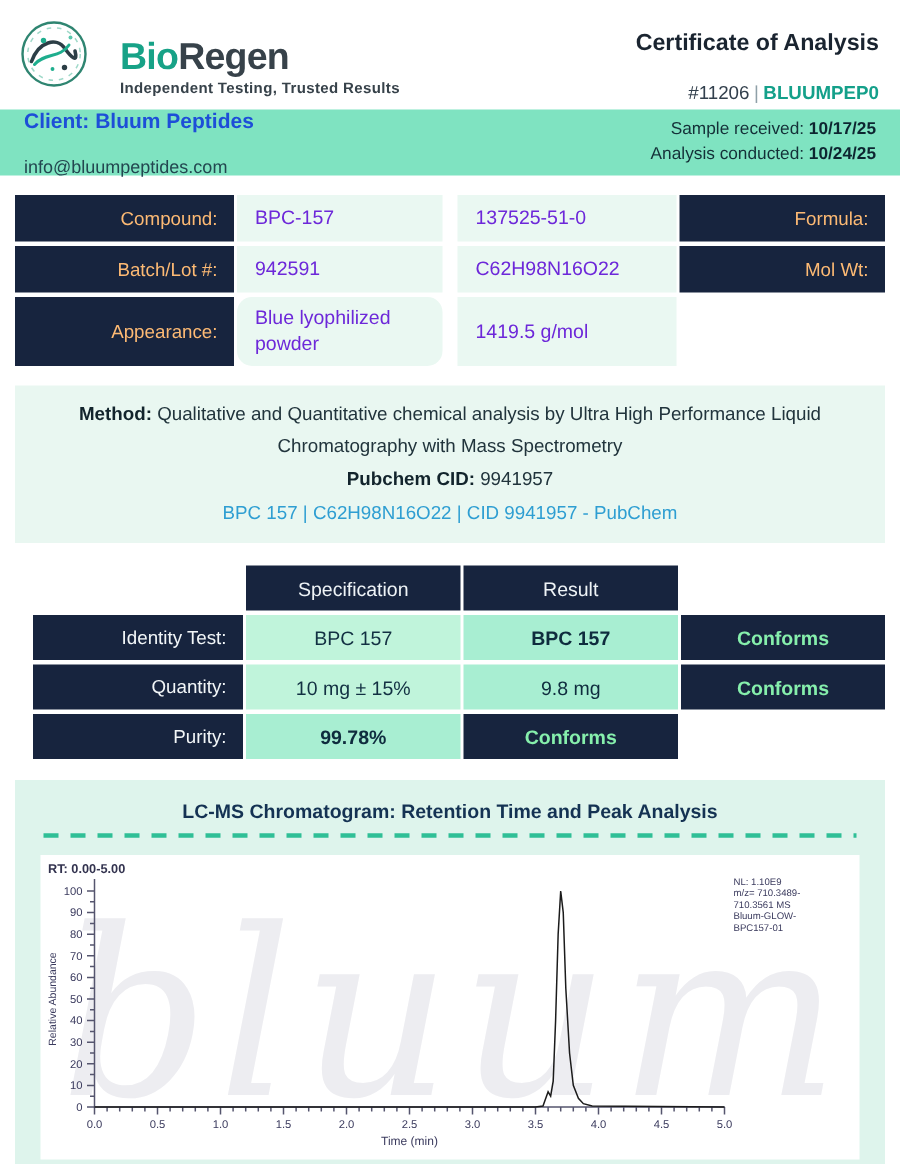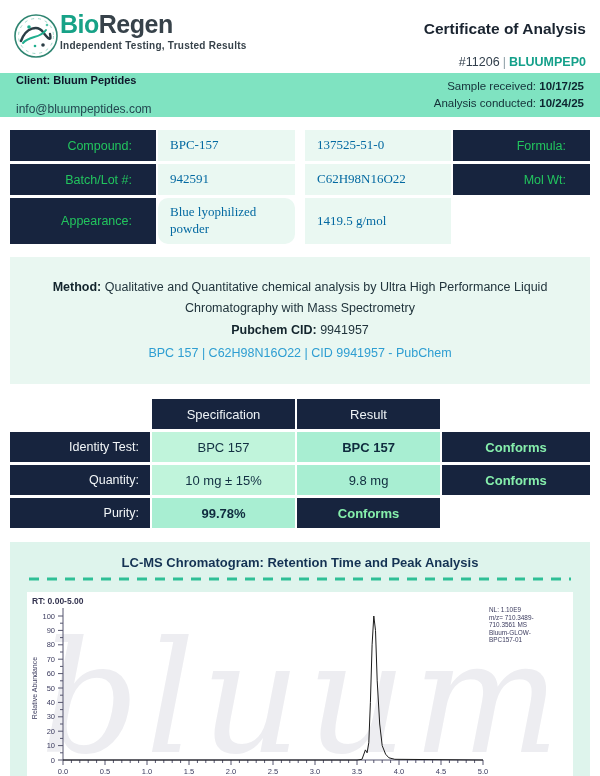--- a/index.html
+++ b/index.html
@@ -2,47 +2,47 @@
 <html><head>
 <meta charset="utf-8">
 <style>
   html,body{margin:0;padding:0;}
   body{
     width:600px;height:776px;background:#ffffff;position:relative;overflow:hidden;
     font-family:"Liberation Sans","DejaVu Sans",sans-serif;color:#1c2b36;
   }
   
   .header{display:flex;justify-content:space-between;align-items:flex-start;padding:12px 14px 4px 12px;}
-  .brand{display:flex;align-items:flex-start;gap:0;}
+  .brand{display:flex;align-items:flex-end;gap:20px;}
   .brand-text .brand-name{font-size:25px;font-weight:700;letter-spacing:-0.5px;line-height:1;}
   .brand-bio{color:#17a287;}
   .brand-regen{color:#37424a;}
   .brand-tagline{font-size:10px;font-weight:700;color:#37424a;letter-spacing:.25px;margin-top:3px;}
   .cert-block{text-align:right;padding-top:8px;}
   .cert-title{font-size:15.5px;font-weight:700;color:#1a2430;}
   .cert-line{font-size:12.5px;margin-top:17px;color:#33404d;text-align:right;}
   .cert-code{font-weight:700;color:#14a08a;}
   .cert-sep{color:#8fa0a8;padding:0 3px;}
   
   .banner{background:#7fe3c1;display:flex;justify-content:space-between;align-items:center;padding:7px 16px;height:30px;}
-  .client-name{font-size:11px;font-weight:700;color:#0f172a;}
+  .client-name{font-size:14px;font-weight:700;color:#1d4ed8;text-align:center;}
   .client-email{font-size:12px;color:#234750;margin-top:16px;}
   .banner-right{text-align:right;font-size:11.5px;color:#143038;line-height:1.45;}
   .banner-right b{color:#0d2530;}
   
   .info-tables{display:flex;gap:10px;margin:13px 10px 0 10px;}
   .info-table{flex:1;display:grid;grid-template-columns:146px 1fr;grid-template-rows:31px 31px 46px;row-gap:3px;column-gap:2px;}
-  .cell-label{background:#17243e;color:#22c55e;font-size:12.5px;display:flex;align-items:center;justify-content:flex-end;padding-right:24px;}
-  .cell-value{background:#eaf8f2;color:#0369a1;font-size:13px;display:flex;align-items:center;padding-left:12px;line-height:1.3;padding-right:6px;font-family:Liberation Serif, serif;}
-  
-  .method-box{background:#e9f7f1;margin:13px 10px 0 10px;padding:20px 26px;text-align:center;font-size:12.5px;color:#21343c;line-height:1.7;}
+  .cell-label{background:#17243e;color:#fdba74;font-size:12.5px;display:flex;align-items:center;justify-content:flex-end;padding-right:11px;}
+  .cell-value{background:#eaf8f2;color:#6d28d9;font-size:13px;display:flex;align-items:center;padding-left:12px;line-height:1.3;padding-right:6px;}
+  
+  .method-box{background:#e9f7f1;margin:13px 10px 0 10px;padding:9px 26px;text-align:center;font-size:12.5px;color:#21343c;line-height:1.7;}
   .method-box b{color:#12242c;}
   .method-link{color:#2e9ed2;text-decoration:none;display:inline-block;margin-top:2px;}
   
-  .results{display:grid;grid-template-columns:140px 143px 143px 1fr;grid-template-rows:30px 30px 30px 30px;row-gap:3px;column-gap:2px;margin:15px 10px 0 10px;border-radius:25px;}
+  .results{display:grid;grid-template-columns:140px 143px 143px 1fr;grid-template-rows:30px 30px 30px 30px;row-gap:3px;column-gap:2px;margin:15px 10px 0 22px;border-radius:25px;}
   .r-blank{background:transparent;}
   .r-head{background:#17243e;color:#eef3f6;font-size:13px;display:flex;align-items:center;justify-content:center;}
   .r-label{background:#17243e;color:#f2f6f8;font-size:12.5px;display:flex;align-items:center;justify-content:flex-end;padding-right:11px;}
   .r-spec{background:#c0f4db;color:#123042;font-size:13px;display:flex;align-items:center;justify-content:center;}
   .r-result{background:#a8eed2;color:#0f2c3e;font-size:13px;display:flex;align-items:center;justify-content:center;}
   .r-result.bold{font-weight:700;}
   .r-status{background:#17243e;color:#86efac;font-size:13px;font-weight:700;display:flex;align-items:center;justify-content:center;}
   
   .chrom{background:#def4ec;margin:14px 10px 0 10px;padding:11px 17px 13px 17px;}
   .chrom-title{text-align:center;font-size:13px;font-weight:700;color:#143253;margin:2px 0 7px 0;}

